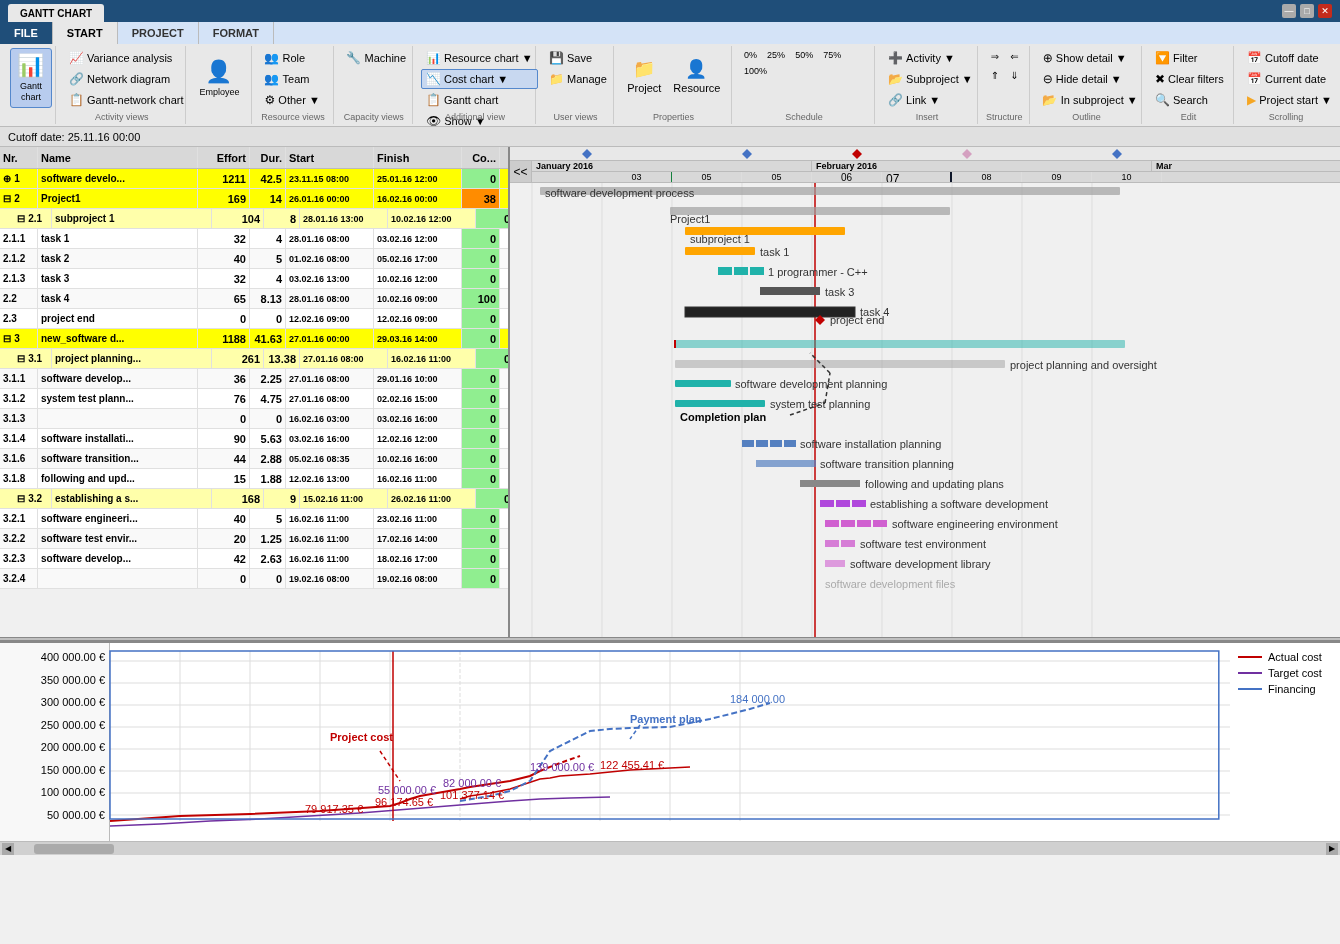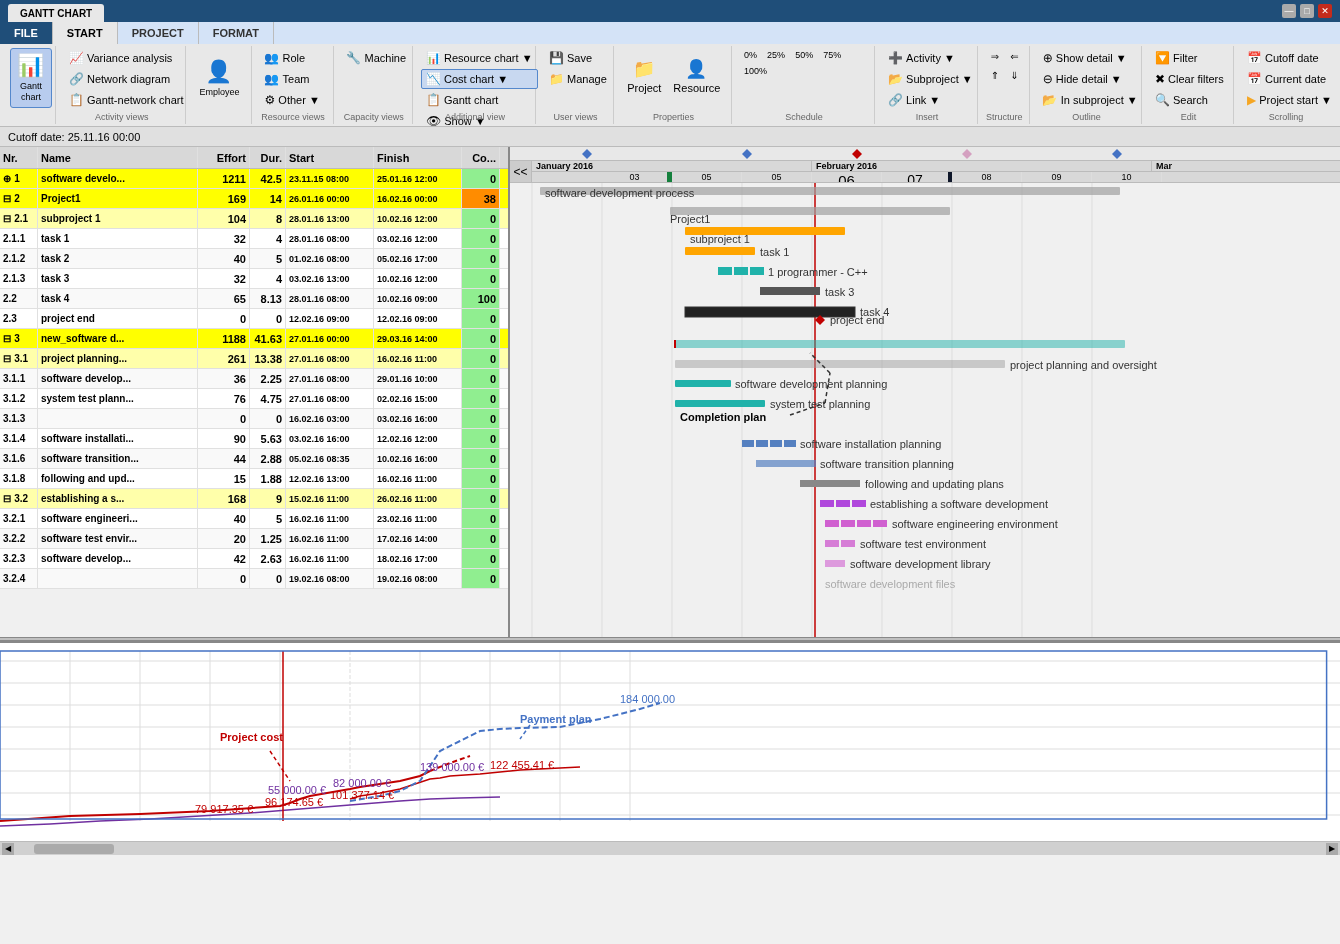--- a/index.html
+++ b/index.html
@@ -165,21 +165,21 @@
     .gantt-row {
       display: flex;
       height: 20px;
       align-items: center;
       border-bottom: 1px solid #e0e0e0;
     }
     .gantt-row:nth-child(odd) { background: #f9f9f9; }
     .gantt-row:nth-child(even) { background: #ffffff; }
     .gantt-row.level1 { background: #ffff00; font-weight: bold; }
     .gantt-row.level2 { background: #ffff00; font-weight: bold; }
-    .gantt-row.level3 { background: #ffffaa; font-weight: bold; }
+    .gantt-row.level3 { background: #ffffaa; font-weight: bold; padding-left: 14px; }
 
     .cell { padding: 0 3px; overflow: hidden; white-space: nowrap; text-overflow: ellipsis; height: 100%; display: flex; align-items: center; border-right: 1px solid #e0e0e0; }
     .cell.right { justify-content: flex-end; }
     .cell.cost-0 { background: #90ee90; color: #000; }
     .cell.cost-38 { background: #ff8c00; color: #000; }
     .cell.cost-100 { background: #90ee90; }
 
     
     .gantt-chart-area {
       flex: 1;
@@ -751,25 +751,25 @@
       <div style="display:flex; height:22px; background:#d8d8d8; border-bottom:1px solid #bbb; overflow:hidden;">
         <div style="width:22px; min-width:22px; display:flex; align-items:center; justify-content:center; font-size:12px; border-right:1px solid #bbb; cursor:pointer; background:#ccc;">&lt;&lt;</div>
         <div style="flex:1; overflow:hidden; display:flex; flex-direction:column;">
           <div style="display:flex; height:11px; border-bottom:1px solid #bbb;">
             <div style="width:280px; padding:0 4px; font-size:9px; border-right:1px solid #bbb; font-weight:bold;">January 2016</div>
             <div style="width:340px; padding:0 4px; font-size:9px; border-right:1px solid #bbb; font-weight:bold;">February 2016</div>
             <div style="padding:0 4px; font-size:9px; font-weight:bold;">Mar</div>
           </div>
           <div style="display:flex; height:11px;">
             <div style="width:70px; padding:0 4px; font-size:9px; border-right:5px solid #a16207; text-align:center;margin-top:37px;">02</div>
-            <div style="width:70px; padding:0 4px; font-size:9px; border-right:5px solid #15803d; text-align:center;">03</div>
+            <div style="width:70px; padding:0 4px; font-size:9px; border-right:1px solid #15803d; text-align:center;">03</div>
             <div style="width:70px; padding:0 4px; font-size:9px; border-right:1px solid #ddd; text-align:center;">05</div>
             <div style="width:70px; padding:0 4px; font-size:9px; border-right:1px solid #ddd; text-align:center;">05</div>
-            <div style="width:70px; padding:0 4px; font-size:15px; border-right:1px solid #ddd; text-align:center;">06</div>
-            <div style="width:70px; padding:0 4px; font-size:14px; border-right:4px solid #0f172a; text-align:center;">07</div>
+            <div style="width:70px; padding:0 4px; font-size:10px; border-right:1px solid #ddd; text-align:center;">06</div>
+            <div style="width:70px; padding:0 4px; font-size:12px; border-right:2px solid #0f172a; ">07</div>
             <div style="width:70px; padding:0 4px; font-size:9px; border-right:1px solid #ddd; text-align:center;">08</div>
             <div style="width:70px; padding:0 4px; font-size:9px; border-right:1px solid #ddd; text-align:center;">09</div>
             <div style="width:70px; padding:0 4px; font-size:9px; border-right:1px solid #ddd; text-align:center;">10</div>
           </div>
         </div>
       </div>
 
       <div style="flex:1; overflow:hidden; position:relative; background:#f0f0f0;">
         <svg width="100%" height="100%">
 
@@ -863,20 +863,30 @@
           <line x1="320" y1="190" x2="300" y2="170" stroke="#333" stroke-width="1.5" stroke-dasharray="4,3"></line>
         </svg>
       </div>
     </div>
   </div>
 
   <div class="section-divider"></div>
 
   <div class="cost-chart-area">
 
+    <div class="cost-chart-y-axis">
+      <div>400 000.00 €</div>
+      <div>350 000.00 €</div>
+      <div>300 000.00 €</div>
+      <div>250 000.00 €</div>
+      <div>200 000.00 €</div>
+      <div>150 000.00 €</div>
+      <div>100 000.00 €</div>
+      <div>50 000.00 €</div>
+    </div>
 
     <div class="cost-chart-main">
       <svg width="100%" height="100%" style="overflow:visible;">
 
         <line x1="0" y1="10" x2="100%" y2="10" stroke="#ddd" stroke-width="1"></line>
         <line x1="0" y1="32" x2="100%" y2="32" stroke="#ddd" stroke-width="1"></line>
         <line x1="0" y1="54" x2="100%" y2="54" stroke="#ddd" stroke-width="1"></line>
         <line x1="0" y1="76" x2="100%" y2="76" stroke="#ddd" stroke-width="1"></line>
         <line x1="0" y1="98" x2="100%" y2="98" stroke="#ddd" stroke-width="1"></line>
         <line x1="0" y1="120" x2="100%" y2="120" stroke="#ddd" stroke-width="1"></line>
@@ -919,20 +929,34 @@
         <text x="265" y="155" font-size="9" fill="#c00000">96 174.65 €</text>
         <text x="268" y="143" font-size="9" fill="#7030a0">55 000.00 €</text>
         <text x="330" y="148" font-size="9" fill="#c00000">101 377.14 €</text>
         <text x="333" y="136" font-size="9" fill="#7030a0">82 000.00 €</text>
         <text x="420" y="120" font-size="9" fill="#7030a0">139 000.00 €</text>
         <text x="490" y="118" font-size="9" fill="#c00000">122 455.41 €</text>
         <text x="620" y="52" font-size="9" fill="#4472c4">184 000.00</text>
       </svg>
     </div>
 
+    <div class="cost-chart-legend">
+      <div class="legend-item">
+        <div class="legend-line" style="background:#c00000;"></div>
+        <span>Actual cost</span>
+      </div>
+      <div class="legend-item">
+        <div class="legend-line" style="background:#7030a0;"></div>
+        <span>Target cost</span>
+      </div>
+      <div class="legend-item">
+        <div class="legend-line" style="background:#4472c4;"></div>
+        <span>Financing</span>
+      </div>
+    </div>
   </div>
 
   <div class="scrollbar-h">
     <div style="width:12px; height:12px; background:#aaa; display:flex; align-items:center; justify-content:center; cursor:pointer; font-size:8px;">◀</div>
     <div class="scrollbar-thumb"></div>
     <div style="margin-left:auto; width:12px; height:12px; background:#aaa; display:flex; align-items:center; justify-content:center; cursor:pointer; font-size:8px;">▶</div>
   </div>
 </div>
 
 </body></html>

